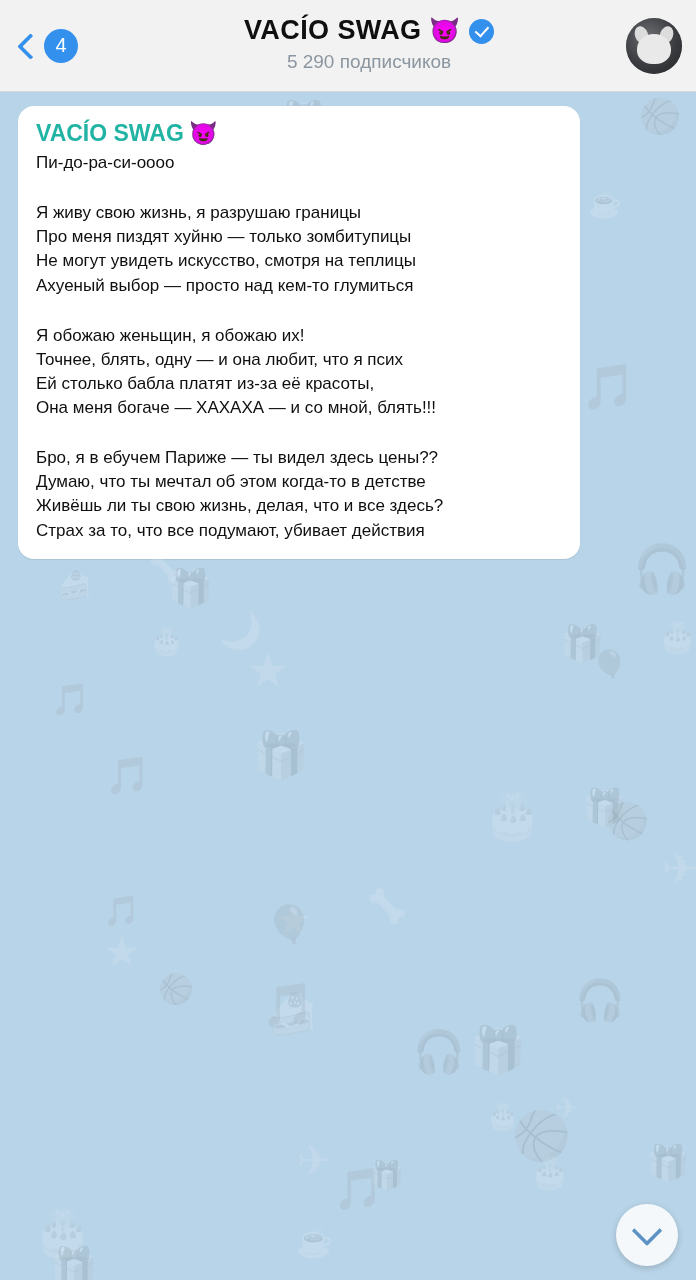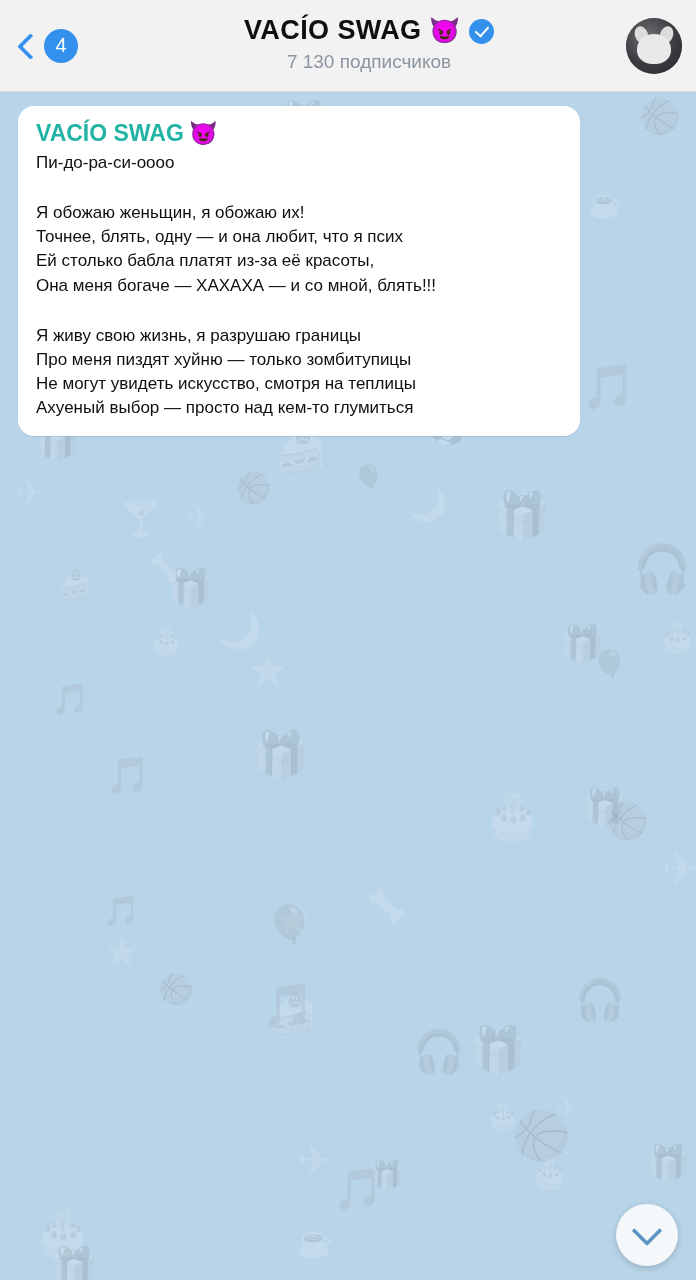--- a/index.html
+++ b/index.html
@@ -225,21 +225,21 @@
     <div class="back-wrap">
       <span class="back-chevron"></span>
       <span class="unread-badge">4</span>
     </div>
     <div class="title-block">
       <div class="chat-title">
         <span>VACÍO SWAG</span>
         <span class="emoji-devil">😈</span>
         <span class="verified"></span>
       </div>
-      <div class="subscribers">7 130 подписчиков</div>
+      <div class="subscribers">5 290 подписчиков</div>
     </div>
     <div class="avatar">
       <div class="av-bg"></div>
       <div class="av-ear-l"></div>
       <div class="av-ear-r"></div>
       <div class="av-dog"></div>
     </div>
   </div>
 
   <div class="chat-area">
@@ -314,24 +314,27 @@
         <span class="wp-item" style="left: 59.4473%; top: 79.0183%; font-size: 41.5712px; opacity: 0.28; filter: grayscale(1) brightness(1.25);">🎧</span>
         <span class="wp-item" style="left: 56.1996%; top: 13.1867%; font-size: 41.5964px; opacity: 0.28; filter: grayscale(1) brightness(1.25);">🏀</span>
         <span class="wp-item" style="left: 58.4827%; top: 33.3633%; font-size: 33.383px; opacity: 0.28; filter: grayscale(1) brightness(1.25);">🌙</span>
       </div>
 
     <div class="bubble">
       <div class="sender">
         <span>VACÍO SWAG</span>
         <span>😈</span>
       </div>
-      <div class="msg-text" id="msgtext"><div class="para">Пи-до-ра-си-оооо</div><div class="para">Я обожаю женьщин, я обожаю их!
+      <div class="msg-text" id="msgtext"><div class="para">Пи-до-ра-си-оооо</div><div class="para">Я живу свою жизнь, я разрушаю границы
+Про меня пиздят хуйню — только зомбитупицы
+Не могут увидеть искусство, смотря на теплицы
+Ахуеный выбор — просто над кем-то глумиться</div><div class="para">Я обожаю женьщин, я обожаю их!
 Точнее, блять, одну — и она любит, что я псих
 Ей столько бабла платят из-за её красоты,
-Она меня богаче — ХАХАХА — и со мной, блять!!!</div><div class="para">Я живу свою жизнь, я разрушаю границы
-Про меня пиздят хуйню — только зомбитупицы
-Не могут увидеть искусство, смотря на теплицы
-Ахуеный выбор — просто над кем-то глумиться</div></div>
+Она меня богаче — ХАХАХА — и со мной, блять!!!</div><div class="para">Бро, я в ебучем Париже — ты видел здесь цены??
+Думаю, что ты мечтал об этом когда-то в детстве
+Живёшь ли ты свою жизнь, делая, что и все здесь?
+Страх за то, что все подумают, убивает действия</div></div>
     </div>
 
     <div class="scroll-down"></div>
   </div>
 </div>
 
 </body></html>

